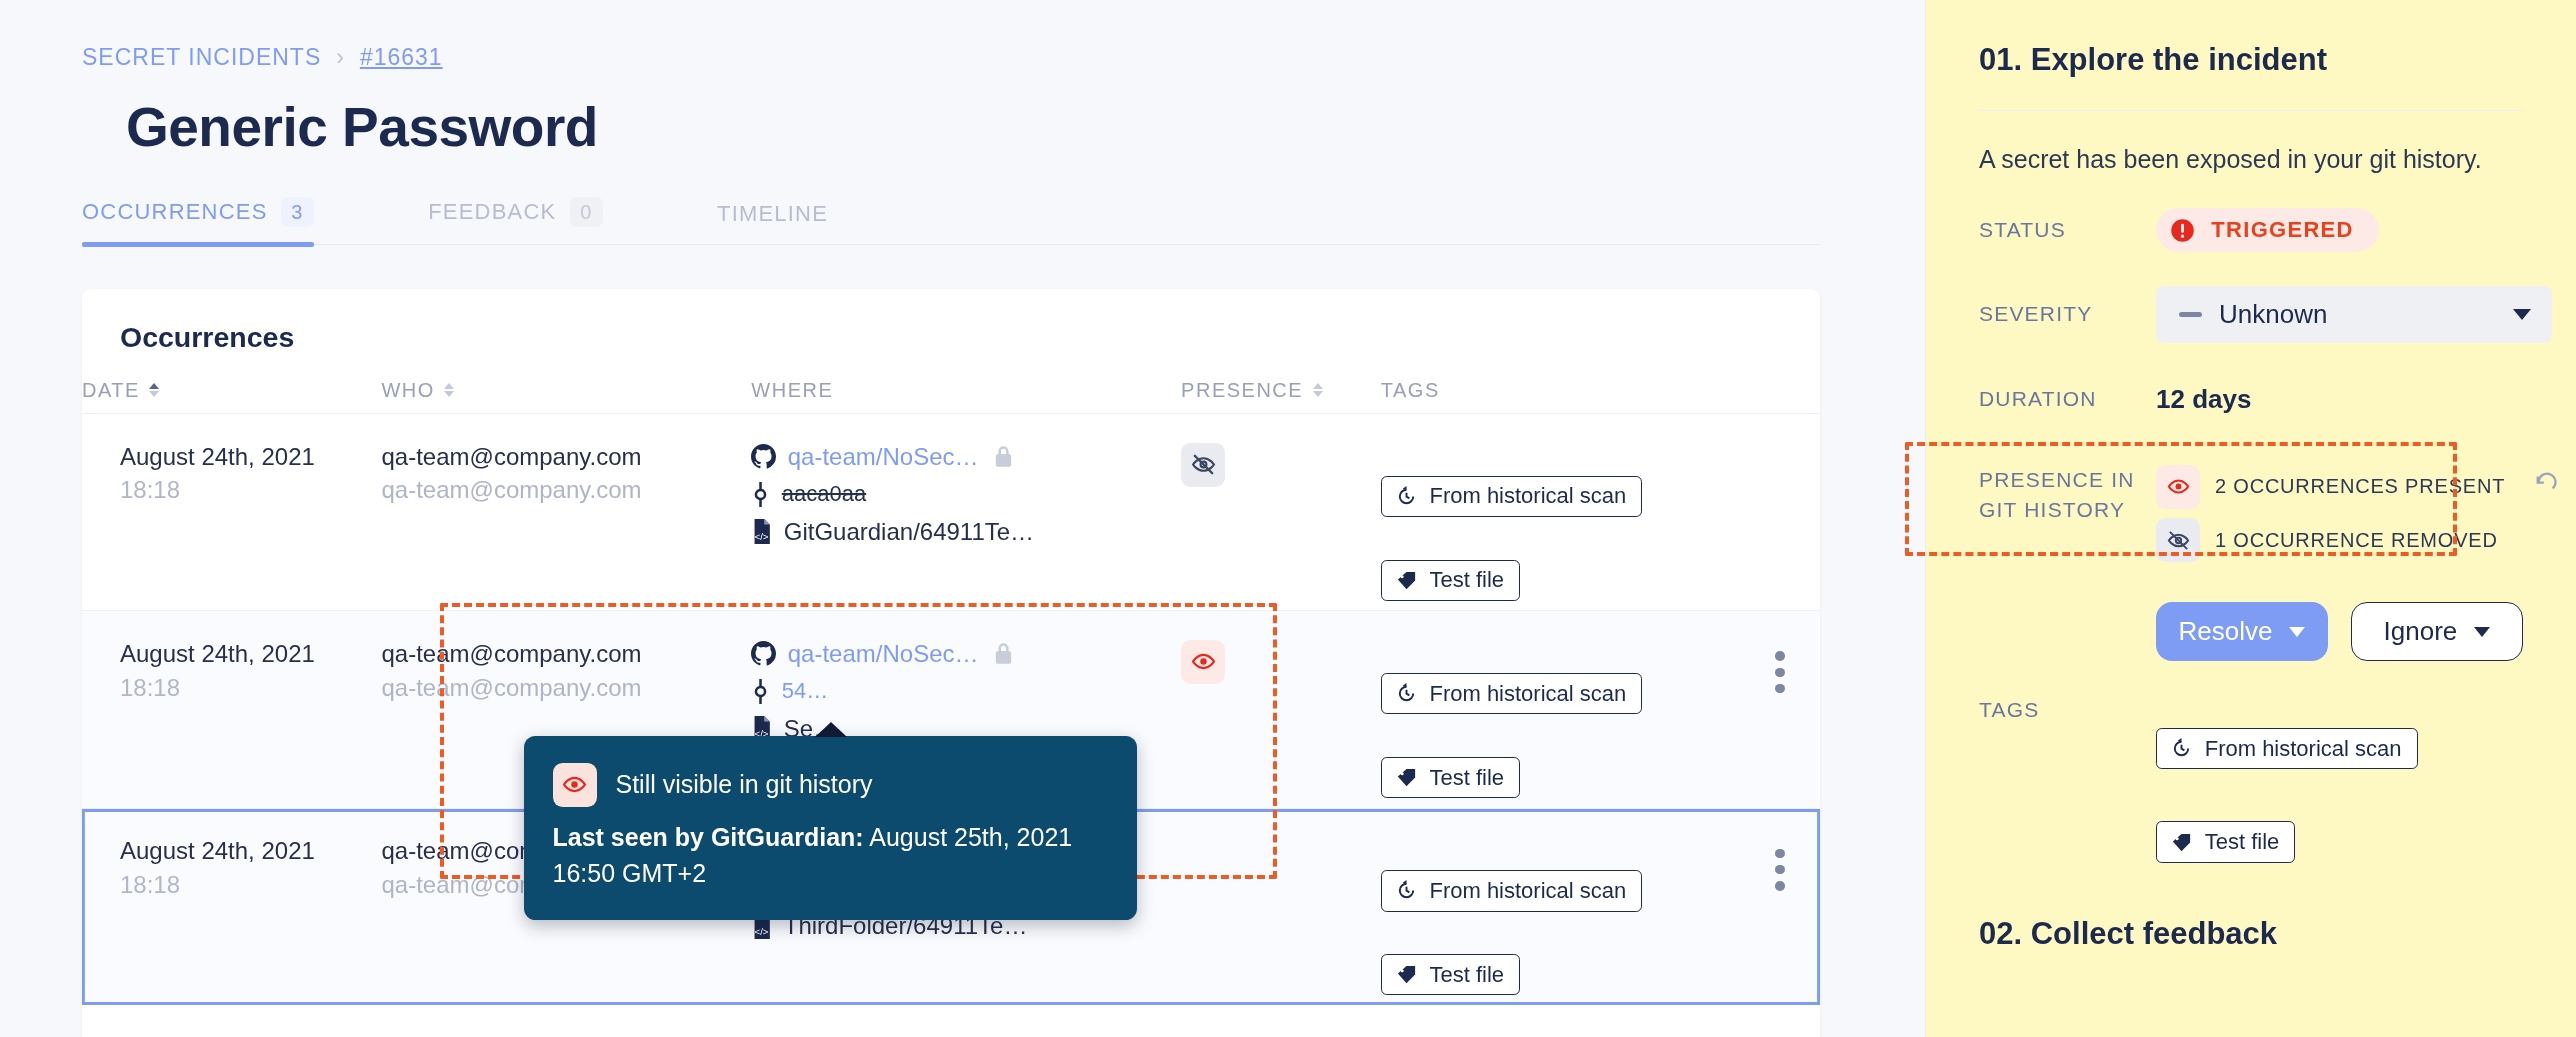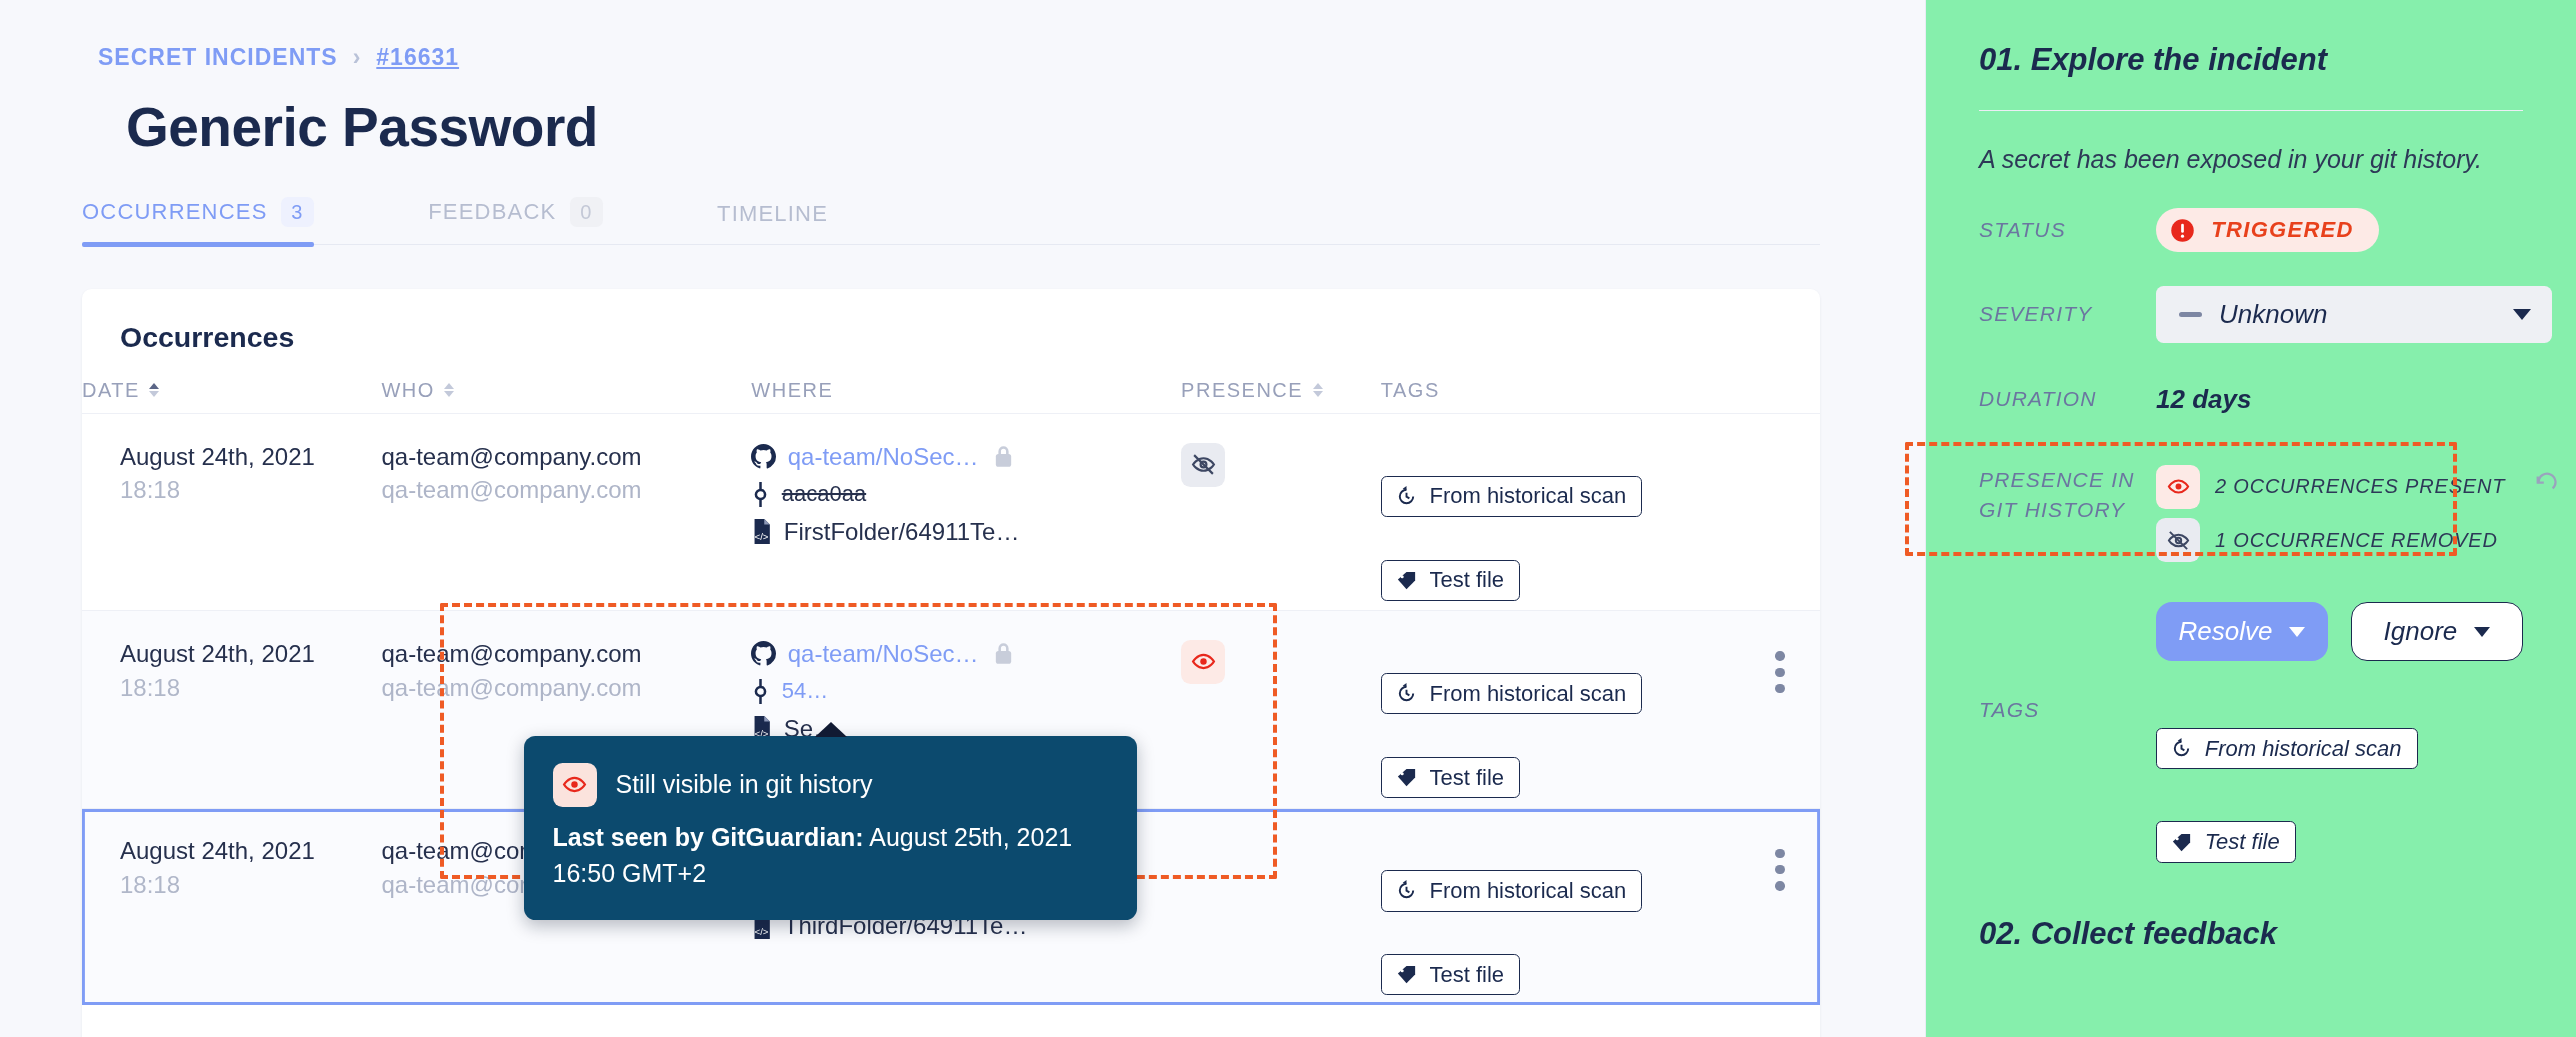--- a/index.html
+++ b/index.html
@@ -16,21 +16,21 @@
   
   .main {
     width:1926px; height:1037px;
     background:#f7f8fc;
     position:relative;
     padding:0 0 0 0;
   }
   .breadcrumb {
     display:flex; align-items:center; gap:15px;
     padding:44px 16px 0 82px;
-    font-size:23px; letter-spacing:1px; font-weight:700;margin-left:16px;
+    font-size:23px; letter-spacing:1px; font-weight:400;
   }
   .bc-link { color:#7f9cf5; text-decoration:none; }
   .bc-sep { color:#b9c2d8; font-size:23px; }
   .bc-current { color:#7f9cf5; }
 
   .page-title {
     padding:25px 0 0 82px;
     font-size:55px; line-height:1.15; font-weight:700; color:#1b2a4e;
     letter-spacing:-0.5px;
     margin-left:44px;
@@ -169,25 +169,24 @@
   .tt-row1 { display:flex; align-items:center; gap:19px; }
   .tt-icon {
     width:44px; height:44px; border-radius:9.5px; background:#fbe3dd;
     display:inline-flex; align-items:center; justify-content:center; flex:0 0 auto;
   }
   .tt-line2 { margin-top:13.3px; padding-left:0; }
   .tt-strong { font-weight:700; }
 
   
   .side {
-    width:650px; height:1037px; background:#86efac;
+    width:650px; height:1037px; background:#fef9c3;
     box-shadow:-1px 0 0 #e9ecf4;
     padding:0 0 0 0;
     position:relative;
-    font-style:italic;
   }
   .side-h {
     font-size:31px; font-weight:700; color:#1b2a4e;
     padding:42px 0 0 53px;
   }
   .side-rule { height:1px; background:#eceef5; margin:32px 53px 0 53px; }
   .side-desc { font-size:25px; color:#2d3857; padding:34px 53px 0 53px; }
 
   .frow {
     display:flex; align-items:center;
@@ -353,21 +352,21 @@
                       <path d="M6 0v5.5M6 12.5V18" stroke="#1b2a4e" stroke-width="1.8"></path>
                     </svg>
                   <span class="where-commit struck">aaca0aa</span>
                 </div>
                 <div class="where-line">
                   <svg width="21" height="25" viewBox="0 0 14 18">
                       <path d="M2 0h7l4 4v14H2z" fill="#1b2a4e"></path>
                       <path d="M9 0l4 4H9z" fill="#8e99b8"></path>
                       <text x="7" y="15" font-size="7" fill="#fff" text-anchor="middle">&lt;/&gt;</text>
                     </svg>
-                  <span class="where-file">FirstFolder/64911Te…</span>
+                  <span class="where-file">GitGuardian/64911Te…</span>
                 </div>
               </div>
             </td>
             <td class="col-pres">
               <div class="cell">
                 <span class="pres-badge removed">
                   <svg width="25" height="25" viewBox="0 0 24 24">
                       <path d="M3 3l18 18" stroke="#3d4763" stroke-width="2.1" fill="none"></path>
                       <path d="M2 12s3.6-6 10-6 10 6 10 6-3.6 6-10 6S2 12 2 12z" stroke="#3d4763" stroke-width="2.1" fill="none"></path>
                       <circle cx="12" cy="12" r="2.8" stroke="#3d4763" stroke-width="2.1" fill="none"></circle>

